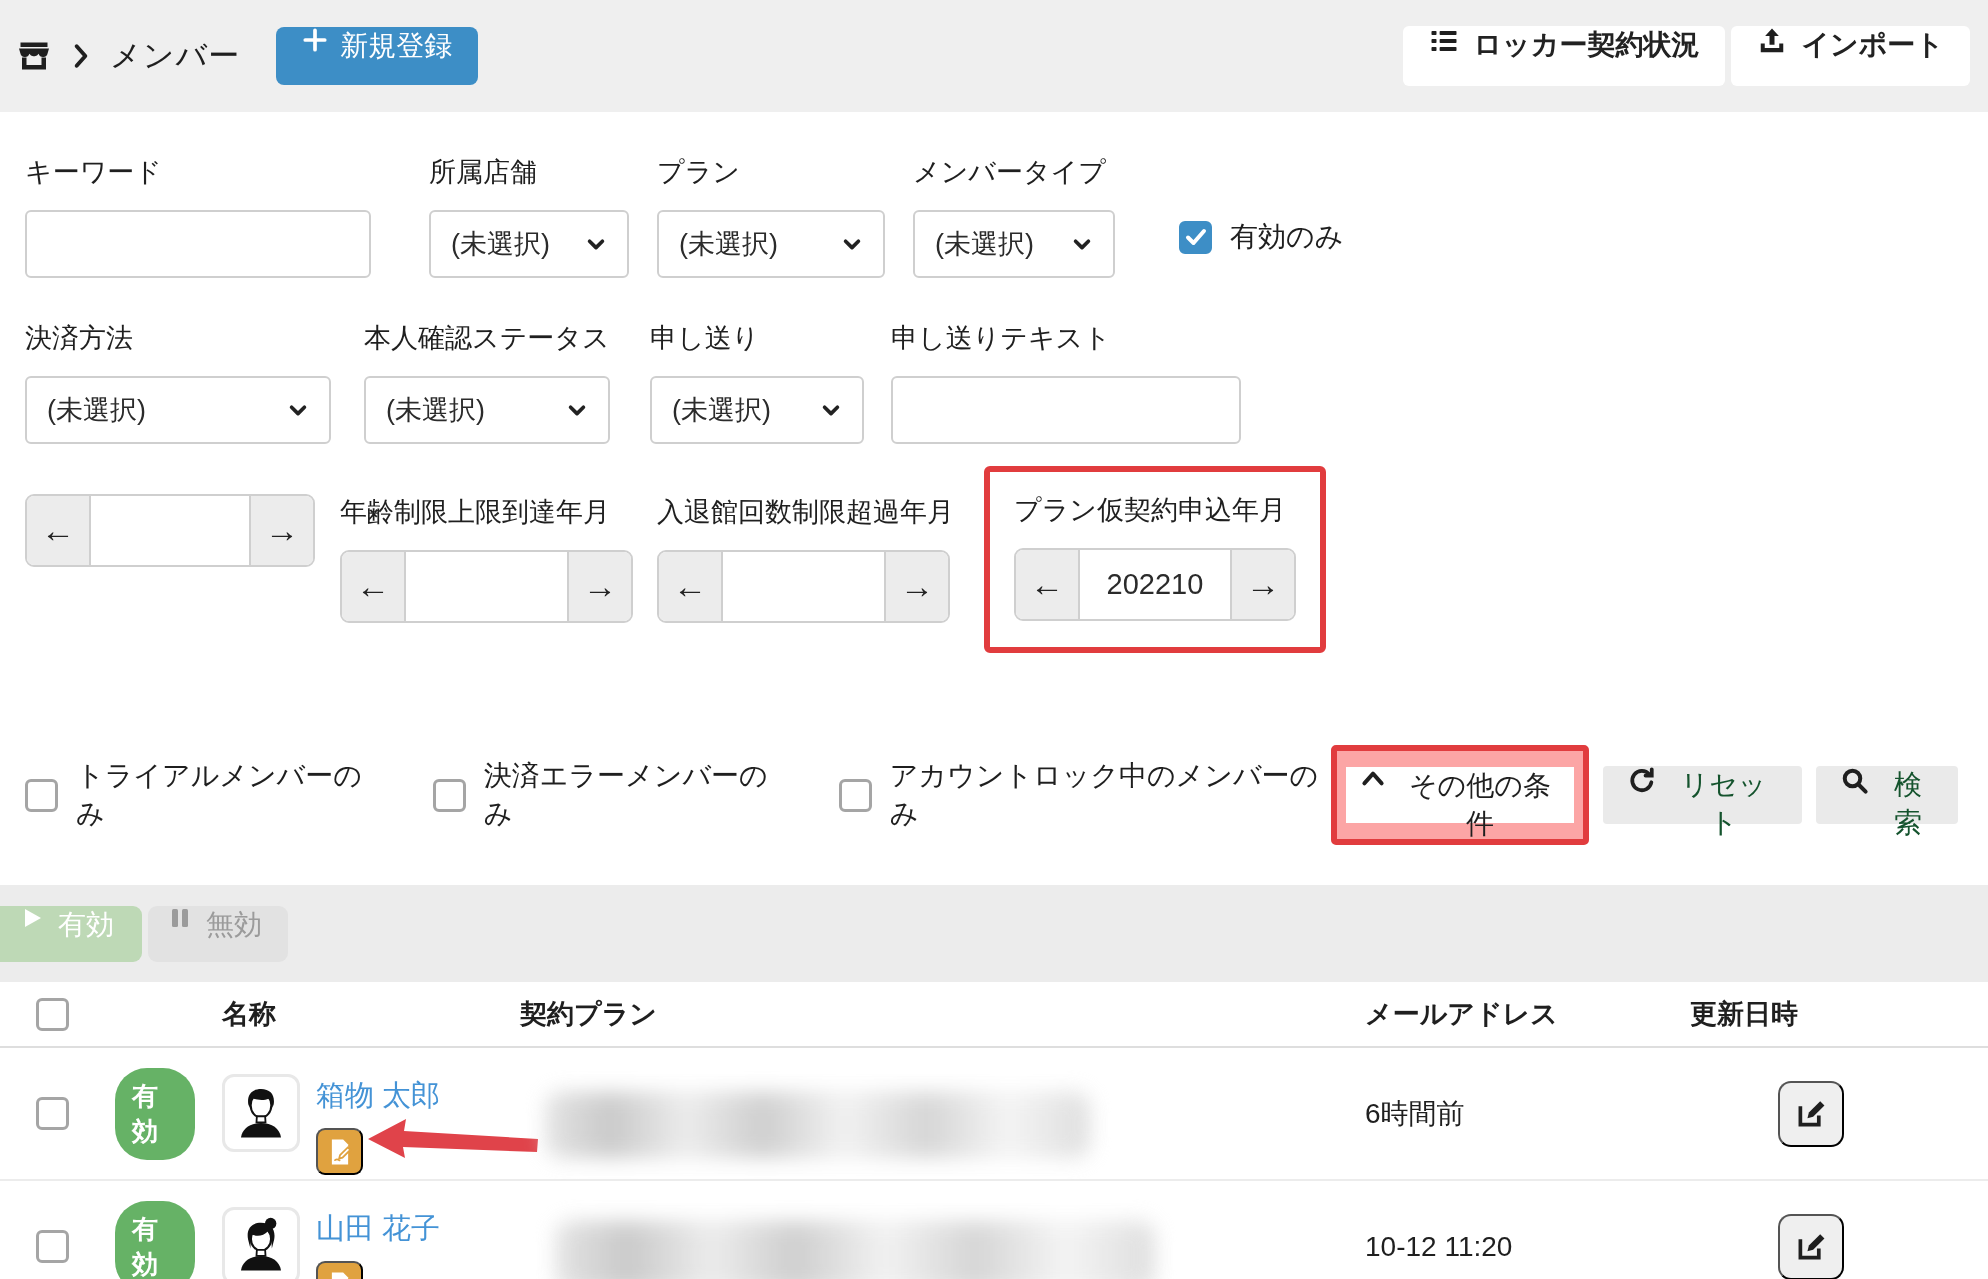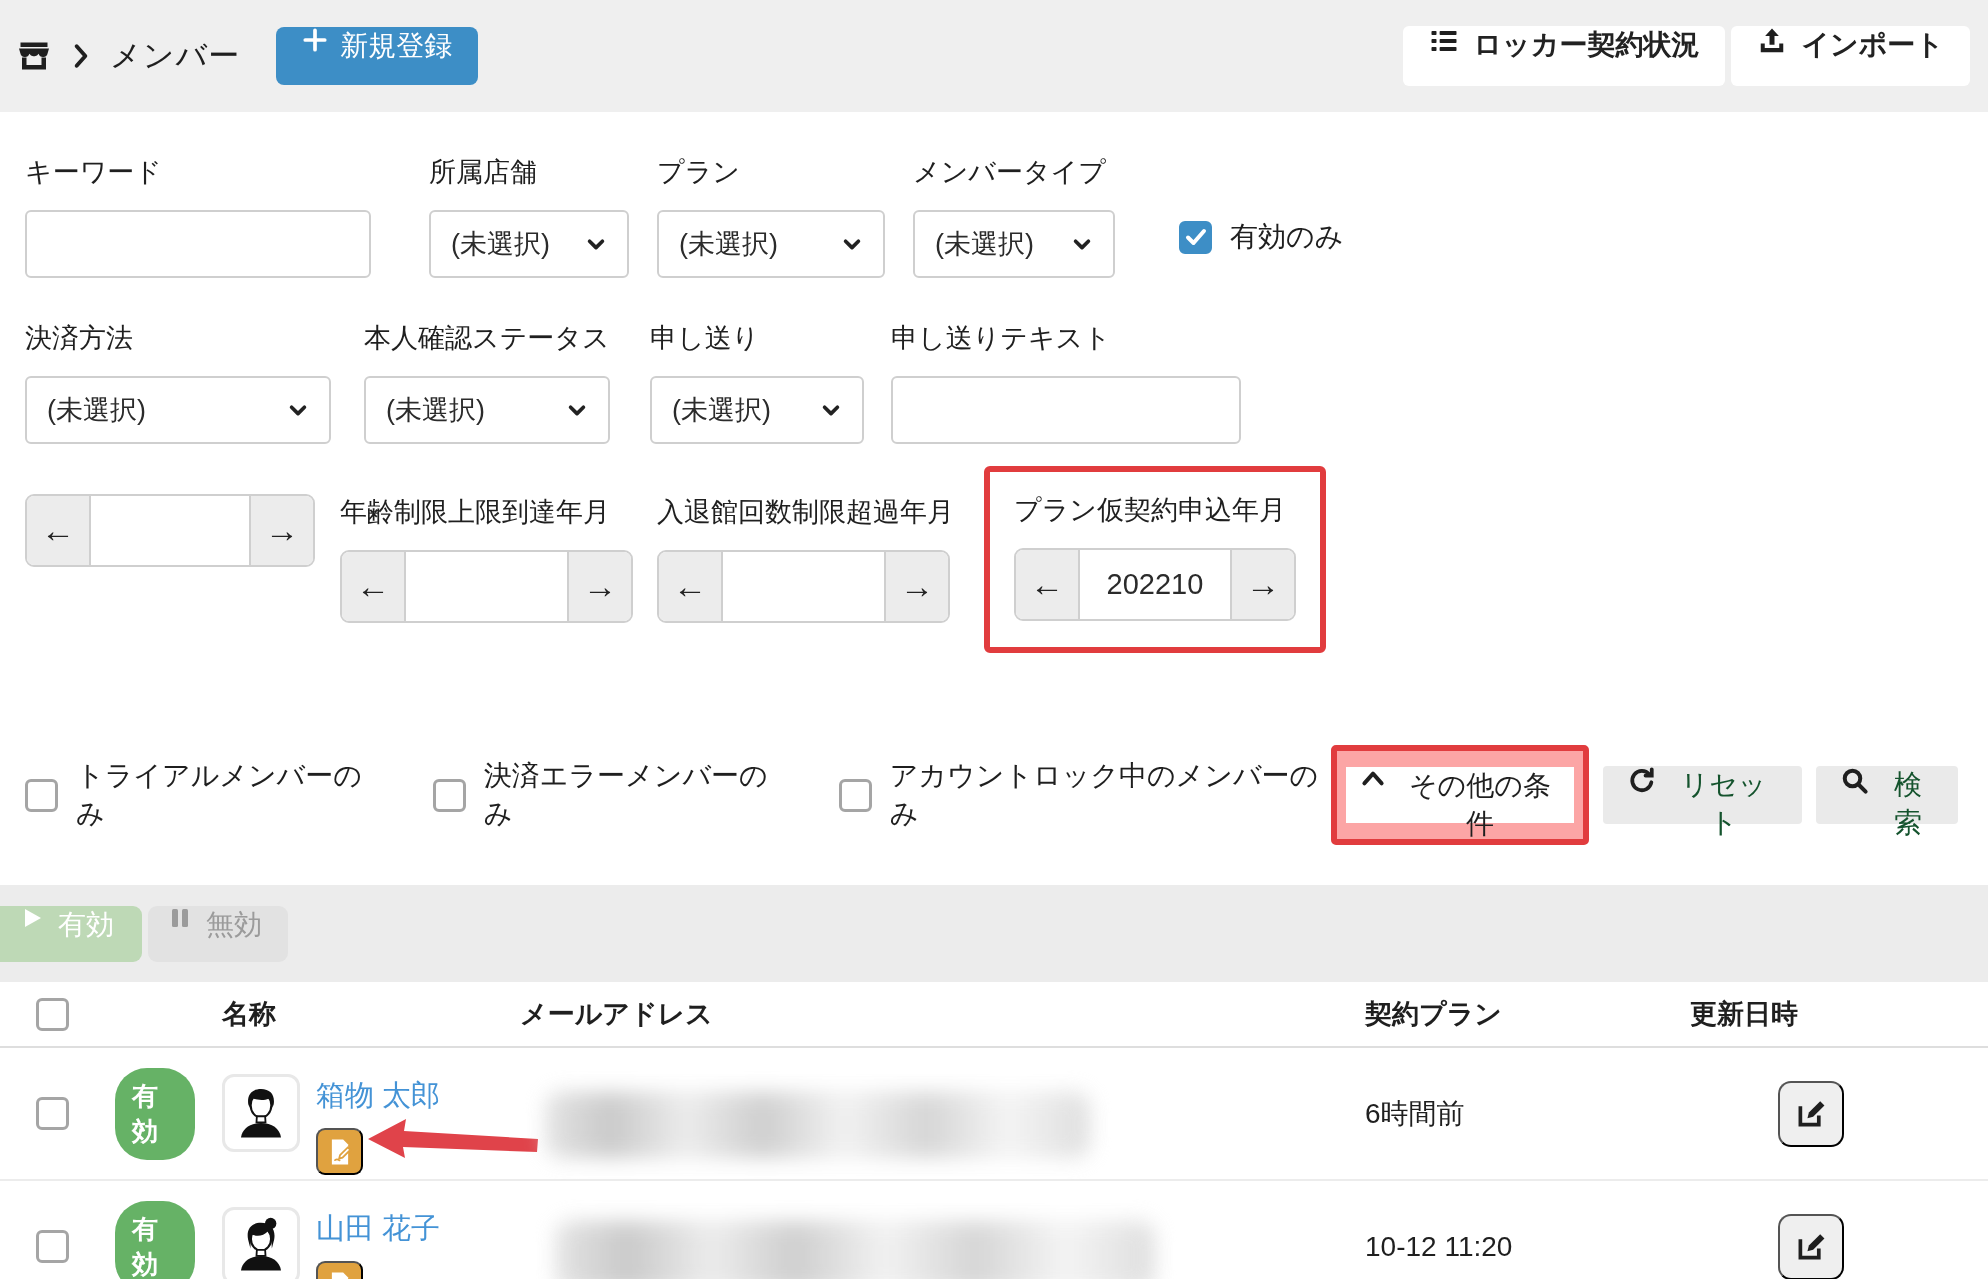--- a/index.html
+++ b/index.html
@@ -337,22 +337,22 @@
   </button>
 </div>
 
 <div>
   <div class="grid t-head">
     <span class="cb row-cb">
       
     </span>
     <span></span>
     <span class="cell-pad">名称</span>
+    <span class="cell-pad">契約プラン</span>
     <span class="cell-pad">メールアドレス</span>
-    <span class="cell-pad">契約プラン</span>
     <span class="cell-pad">更新日時</span>
   </div>
 
   <div class="grid t-row">
     <span class="cb row-cb"></span>
     <span class="badge">有効</span>
     <div class="member">
       <span class="avatar">
         <svg width="62" height="62" viewBox="0 0 48 48">
           <ellipse cx="24" cy="18" rx="8" ry="9.5" fill="#fff" stroke="#111" stroke-width="1.6"></ellipse>

